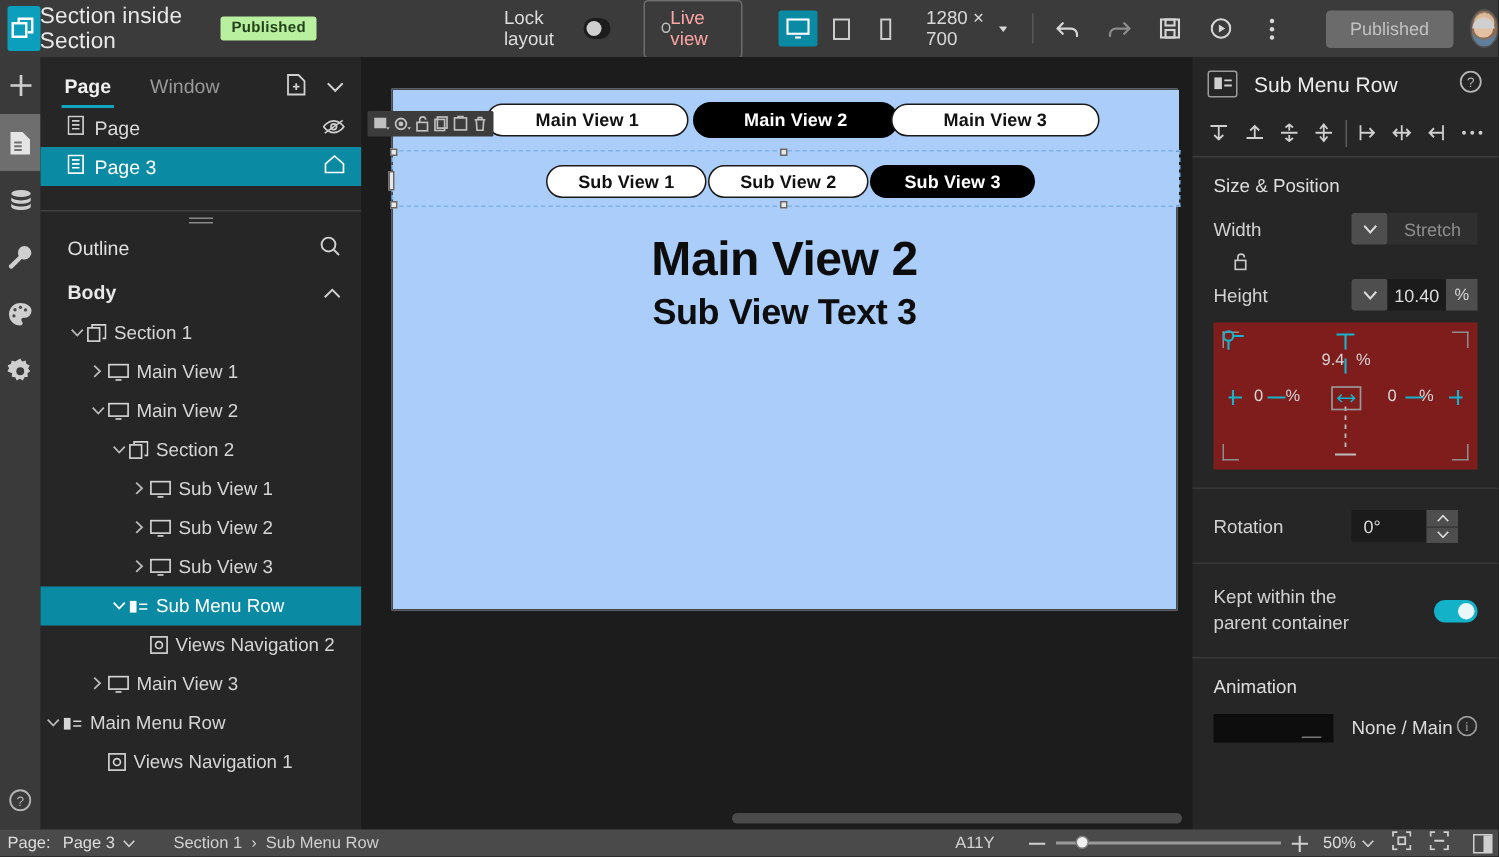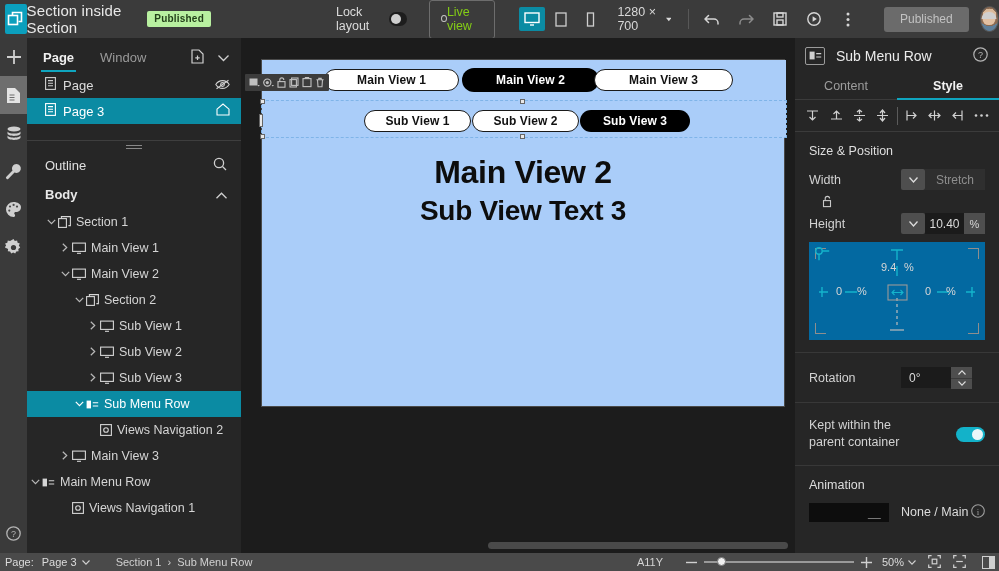--- a/index.html
+++ b/index.html
@@ -19,21 +19,21 @@
   .logo-box{ width:30px; height:30px; margin-left:5px; background:#0b9fbd;
     display:flex; align-items:center; justify-content:center; border-radius:2px;}
   .logo-box svg{ display:block; }
   .app-title{ margin-left:0; font-size:15px; color:#e8e8e8; letter-spacing:.1px;}
   .pub-badge{ margin-left:13px; background:#b8f0a0; color:#23401a; font-size:10px;
     font-weight:bold; padding:2px 7px 3px; border-radius:2px; letter-spacing:.2px;}
   .lock-layout{ margin-left:125px; display:flex; align-items:center; gap:9px; color:#dcdcdc; font-size:12.5px;}
   .switch{ width:27px; height:14px; border-radius:8px; background:#1d1d1d; position:relative; }
   .switch .knob{ position:absolute; left:2px; top:2px; width:10px;height:10px;border-radius:50%;background:#cfcfcf;}
   .liveview{ margin-left:22px; display:flex; align-items:center; gap:0;
-    border:1px solid #6d6d6d; border-radius:3px; padding:4px 11px 5px; color:#84cc16; font-size:12.5px;}
+    border:1px solid #6d6d6d; border-radius:3px; padding:4px 11px 5px; color:#fca5a5; font-size:12.5px;}
   .liveview .dot{ width:7px;height:7px;border-radius:50%;border:1px solid #c0c0c0;}
   .dev-group{ margin-left:24px; display:flex; align-items:center; gap:3px;}
   .dev-btn{ width:26px;height:24px; display:flex;align-items:center;justify-content:center; border-radius:2px;}
   .dev-btn.sel{ background:#0b8ba3; }
   .canvas-size{ margin-left:14px; color:#d8d8d8; font-size:12.5px; display:flex; align-items:center; gap:4px;}
   .vdiv{ width:1px; height:20px; background:#585858; margin-left:17px; }
   .hist-group{ margin-left:13px; display:flex; align-items:center; gap:14px;}
   .ic-btn{ width:20px;height:20px;display:flex;align-items:center;justify-content:center;}
   .pub-button{ margin-left:26px; background:#6b6b6b; color:#c2c2c2; font-size:12px;
     padding:5px 16px 6px; border-radius:3px;}
@@ -119,21 +119,21 @@
   .fieldrow{ display:flex; align-items:center; padding:0 14px 0 14px; height:25px; margin-bottom:3px;}
   .fieldrow .flabel{ font-size:12.5px; color:#d2d2d2; width:92px;}
   .chev-box{ width:24px;height:21px;background:#4e4e4e;border-radius:2px;
     display:flex;align-items:center;justify-content:center;}
   .val-box{ flex:1; height:21px; background:#1b1b1b; display:flex; align-items:center;
     justify-content:center; font-size:12px; color:#dcdcdc;}
   .val-box.placeholder{ background:#2f2f2f; color:#8e8e8e;}
   .unit-box{ width:21px;height:21px;background:#4e4e4e; display:flex;align-items:center;
     justify-content:center; font-size:11px; color:#d6d6d6;}
   .lockrow{ padding:0 0 1px 27px; height:16px;}
-  .posbox{ position:relative; margin:6px 14px 0 14px; height:98px; background:#0369a1;}
+  .posbox{ position:relative; margin:6px 14px 0 14px; height:98px; background:#7f1d1d;}
   .pcorner{ position:absolute; width:11px;height:11px; border:1px solid #8e8e8e;}
   .posbox .tl{ left:6px; top:6px; border-right:none;border-bottom:none;}
   .posbox .tr{ right:6px; top:6px; border-left:none;border-bottom:none;}
   .posbox .bl{ left:6px; bottom:6px; border-right:none;border-top:none;}
   .posbox .br{ right:6px; bottom:6px; border-left:none;border-top:none;}
   .topleft-cap{ text-align:center; font-size:12px; color:#b5b5b5; padding-top:7px;}
   .rp-div{ height:1px; background:#383838; margin:12px 0 0;}
   .togglerow{ display:flex; align-items:center; padding:14px 14px 14px 14px; }
   .togglerow .tlabel{ font-size:12.5px; color:#d2d2d2; width:118px; line-height:17px;}
   .toggle-on{ margin-left:auto; width:29px;height:15px;border-radius:9px;background:#13b2c9;position:relative;}
@@ -585,21 +585,21 @@
 
       <div class="pill light" id="mt0" style="left:62px; top:9px; width:135px;">Main View 1</div>
       <div class="pill dark" id="mt1" style="left:200px; top:8px; width:137px; height:24px; border-radius:12px;">Main View 2</div>
       <div class="pill light" id="mt2" style="left:332px; top:9px; width:139px;">Main View 3</div>
 
       <div class="pill light" style="left:102px; top:50px; width:107px;">Sub View 1</div>
       <div class="pill light" style="left:210px; top:50px; width:107px;">Sub View 2</div>
       <div class="pill dark" style="left:318px; top:50px; width:110px;">Sub View 3</div>
 
       <div class="vtext" style="top:94px; font-size:32px;">Main View 2</div>
-      <div class="vtext" style="top:135px; font-size:28px;">Sub View Text 3</div>
+      <div class="vtext" style="top:135px; font-size:24px;">Sub View Text 3</div>
 
       <div class="selhandle" style="left:-2px; top:39px;"></div>
       <div class="selhandle" style="left:-2px; top:74px;"></div>
       <div class="selhandle" style="left:258px; top:39px;"></div>
       <div class="selhandle" style="left:258px; top:74px;"></div>
       <div class="selhandle" style="left:-3px; top:54px; width:4px; height:13px;"></div>
     </div>
 
     <div class="floattb">
       <span class="fi">
@@ -663,24 +663,20 @@
       </span>
       <span class="htitle">Sub Menu Row</span>
       <span class="hq">
         <svg width="15" height="15" viewBox="0 0 15 15">
             <circle cx="7.5" cy="7.5" r="6.7" fill="none" stroke="#b4b4b4" stroke-width="1.2"></circle>
             <text x="7.5" y="11" font-size="9" fill="#b4b4b4" text-anchor="middle" font-family="Liberation Sans">?</text>
           </svg>
       </span>
     </div>
 
-    <div class="rp-tabs">
-      <div class="rp-tab">Content</div>
-      <div class="rp-tab active">Style</div>
-    </div>
 
     <div class="alignbar">
       <span class="al">
         <svg width="15" height="15" viewBox="0 0 15 15">
             <g stroke="#d0d0d0" stroke-width="1.2" fill="none">
               <path d="M2 3h11M7.5 3v9M4.5 9l3 3 3-3"></path>
             </g>
           </svg>
       </span>
       <span class="al">

